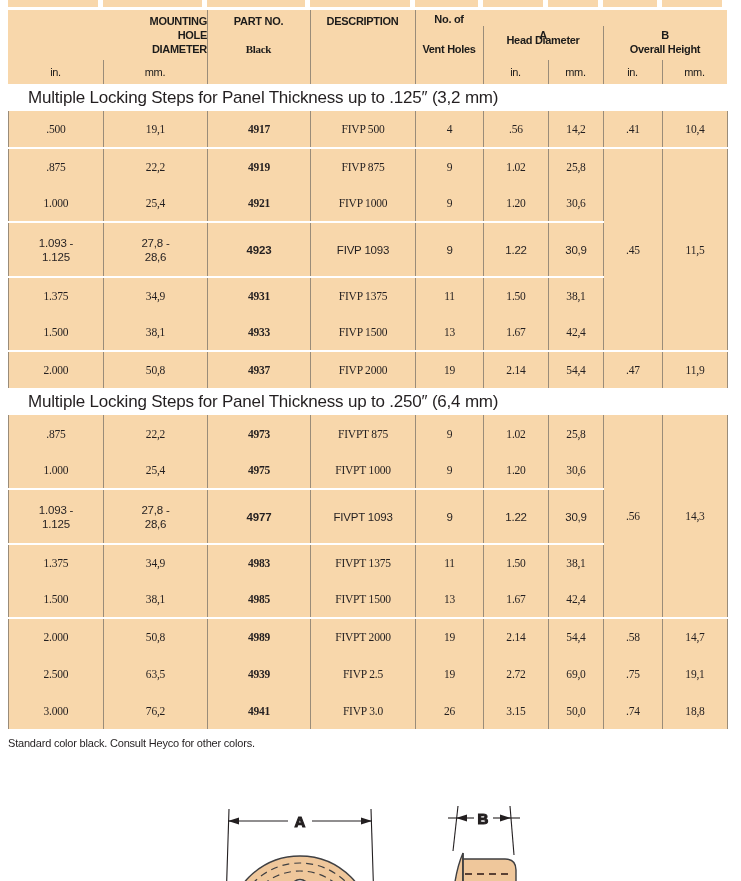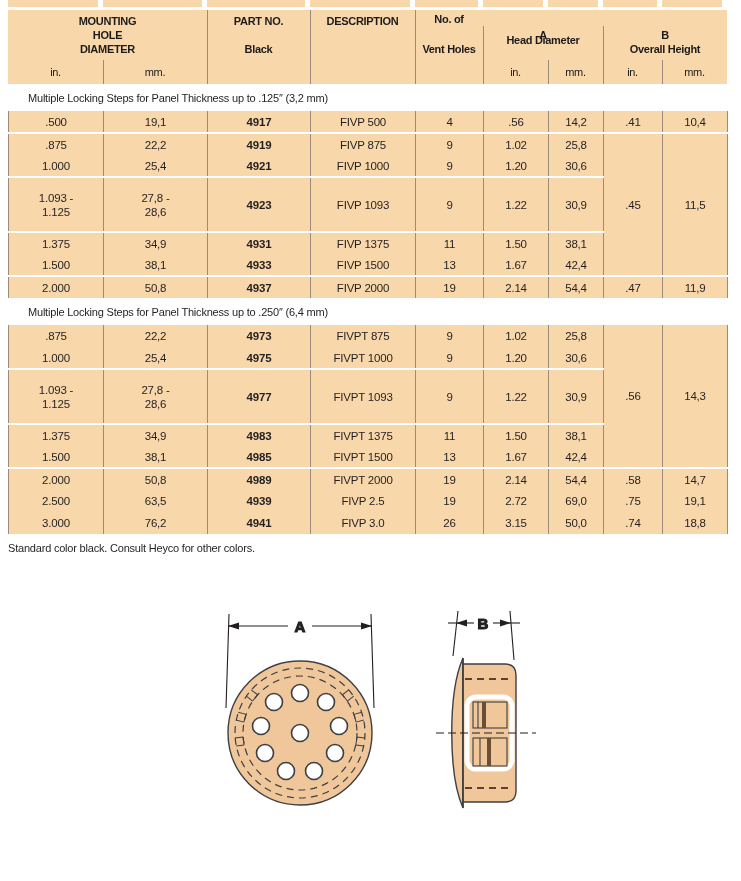--- a/index.html
+++ b/index.html
@@ -12,27 +12,27 @@
   .strip div { margin-right:5px; }
   .strip div:last-child { margin-right:0; }
 
   
   .thead { position:relative; margin:3px 0 0 8px; width:719px; height:74px; background:#f8d7ab; }
   .hd { position:absolute; font-weight:bold; font-size:11px; line-height:14px; color:#1c1b1a;
         text-align:center; letter-spacing:-0.3px; white-space:pre-line; }
   .vl { position:absolute; width:1px; background:#9a8c79; }
 
   .sec-title { height:27px; margin-left:8px; width:719px; display:flex; align-items:center;
-               padding-left:20px; font-size:11px; color:#231f20; letter-spacing:-0.2px; background:#fff; }
+               padding-left:20px; font-size:17px; color:#231f20; letter-spacing:-0.2px; background:#fff; }
 
   table.parts { border-collapse:collapse; table-layout:fixed; margin-left:8px; width:719px; background:#f8d7ab; }
   table.parts td { border-left:1px solid #9a8c79; text-align:center; vertical-align:middle;
                    font-size:11.5px; color:#231f20; padding:0; letter-spacing:-0.2px; }
   table.parts td:last-child { border-right:1px solid #9a8c79; }
-  tr.r  { height:22px; }
+  tr.r  { height:37px;font-family:Liberation Serif, serif; }
   tr.r2 { height:55px;padding-left:48px; }
   tr.sep td { border-top:2px solid #ffffff; }
   td.part { font-weight:bold; }
   .two { white-space:pre-line; line-height:14px; }
 
   .footnote { margin:8px 0 0 8px; font-size:11px; color:#231f20; letter-spacing:-0.2px; }
 
   .drawings { margin:44px 0 0 180px; width:425px; height:215px; }
   svg text.dimlabel { font-family:"Liberation Sans", sans-serif; font-weight:bold; font-size:15px; fill:#231f20; }
 </style>
@@ -47,25 +47,25 @@
       <div style="width:98px"></div>
     <div style="width:100px"></div>
       <div style="width:63px"></div>
       <div style="width:60px"></div>
     <div style="width:50px"></div>
       <div style="width:54px"></div>
       <div style="width:60px"></div>
   </div>
 
   <div class="thead">
-    <span class="hd" style="left:0;width:199px;top:4px;">MOUNTING
+    <span class="hd" style="left:0;width:199px;top:4px;text-align:right;">MOUNTING
 HOLE
 DIAMETER</span>
     <span class="hd" style="left:199px;width:103px;top:4px;">PART NO.</span>
-    <span class="hd" style="left:199px;width:103px;top:32px;">Black</span>
+    <span class="hd" style="left:199px;width:103px;top:32px;font-family:Liberation Serif, serif;">Black</span>
     <span class="hd" style="left:302px;width:105px;top:4px;">DESCRIPTION</span>
     <span class="hd" style="left:407px;width:68px;top:2px;">No. of</span>
     <span class="hd" style="left:407px;width:68px;top:32px;">Vent Holes</span>
     <span class="hd" style="left:475px;width:120px;top:18px;">A</span>
     <span class="hd" style="left:475px;width:120px;top:23px;">Head Diameter</span>
     <span class="hd" style="left:595px;width:124px;top:18px;">B</span>
     <span class="hd" style="left:595px;width:124px;top:32px;">Overall Height</span>
     <span class="hd" style="left:0;width:95px;top:55px;font-weight:normal;">in.</span>
     <span class="hd" style="left:95px;width:104px;top:55px;font-weight:normal;">mm.</span>
     <span class="hd" style="left:475px;width:65px;top:55px;font-weight:normal;">in.</span>

